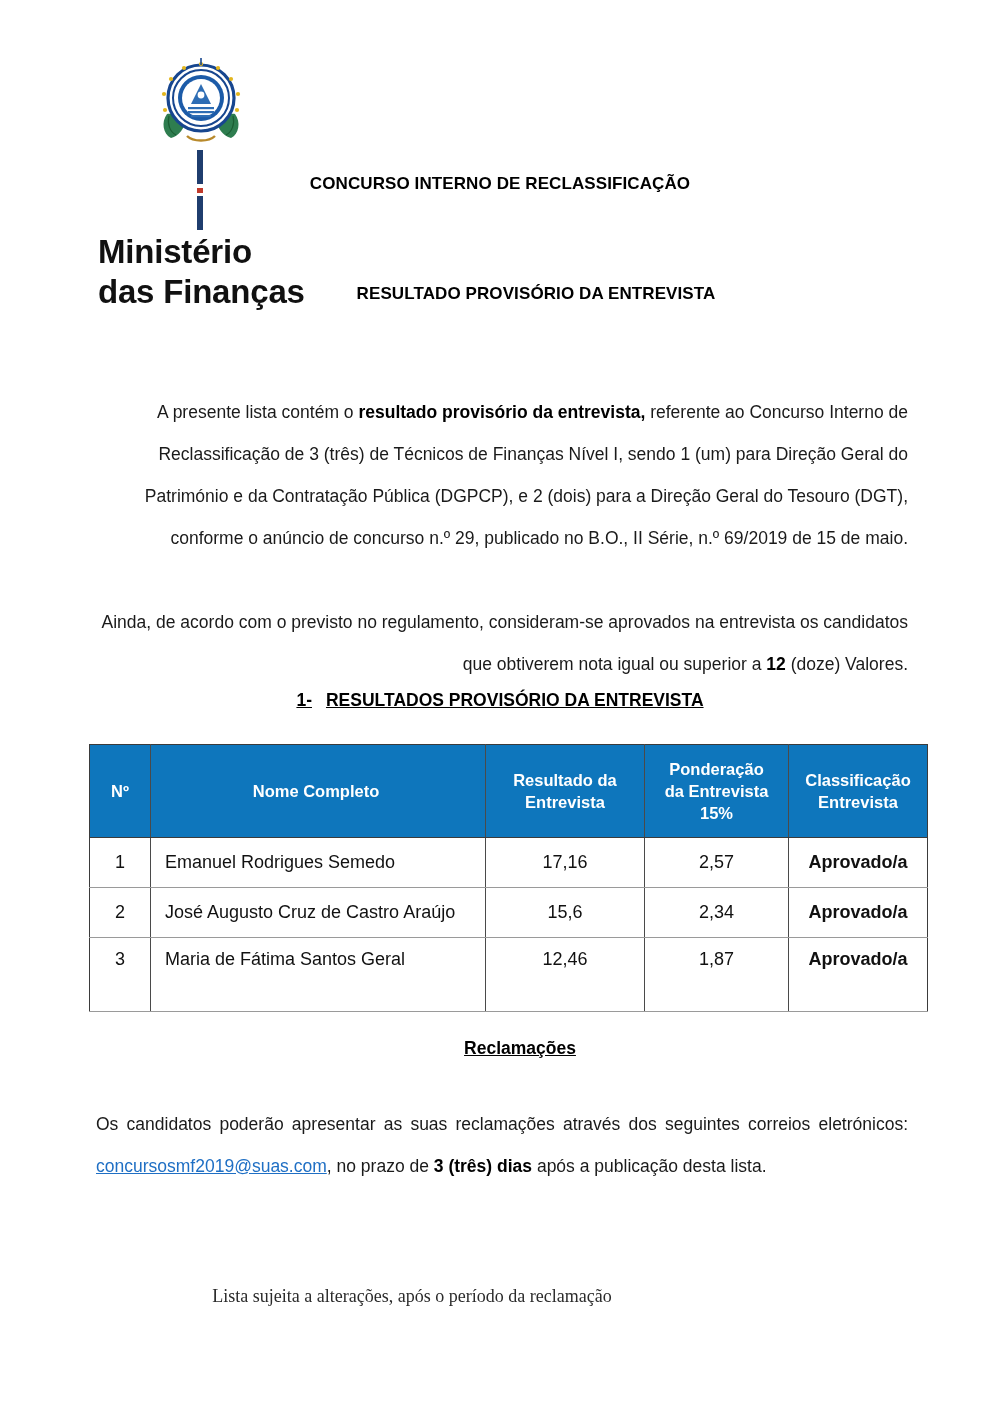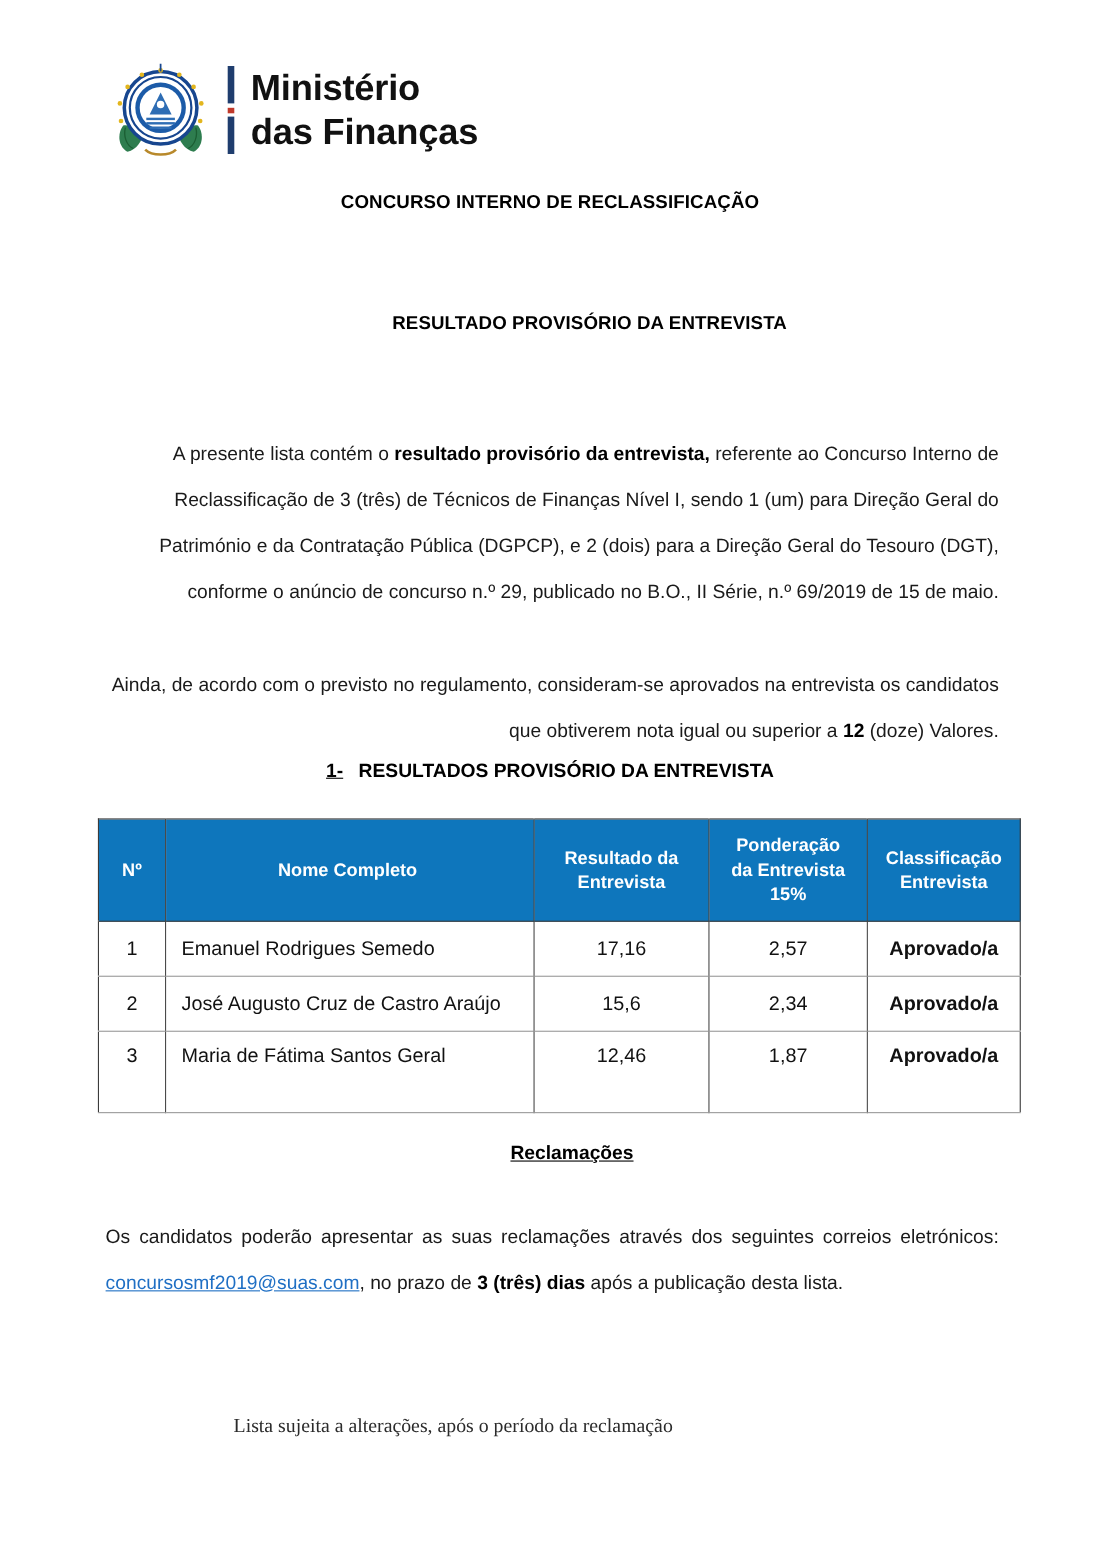--- a/index.html
+++ b/index.html
@@ -21,20 +21,21 @@
   }
 
   
   .logo-block {
     position: absolute;
     left: 98px;
     top: 52px;
     display: flex;
     align-items: center;
     gap: 0px;
+    flex-direction: column;
   }
   .emblem {
     width: 96px;
     height: 96px;
     position: relative;
     flex: 0 0 auto;
   }
   .emblem svg { display: block; }
 
   .logo-bars {
@@ -104,21 +105,21 @@
   .section-heading {
     position: absolute;
     left: 0;
     width: 1000px;
     top: 690px;
     text-align: center;
     font-weight: 700;
     font-size: 17.5px;
   }
   .section-heading .num { text-decoration: underline; margin-right: 14px; }
-  .section-heading .txt { }
+  .section-heading .txt { text-decoration: underline; }
 
   
   .results-table {
     position: absolute;
     left: 89px;
     top: 744px;
     width: 797px;
     border-collapse: collapse;
     table-layout: fixed;
     border: 1.5px solid #3b3b3b;

